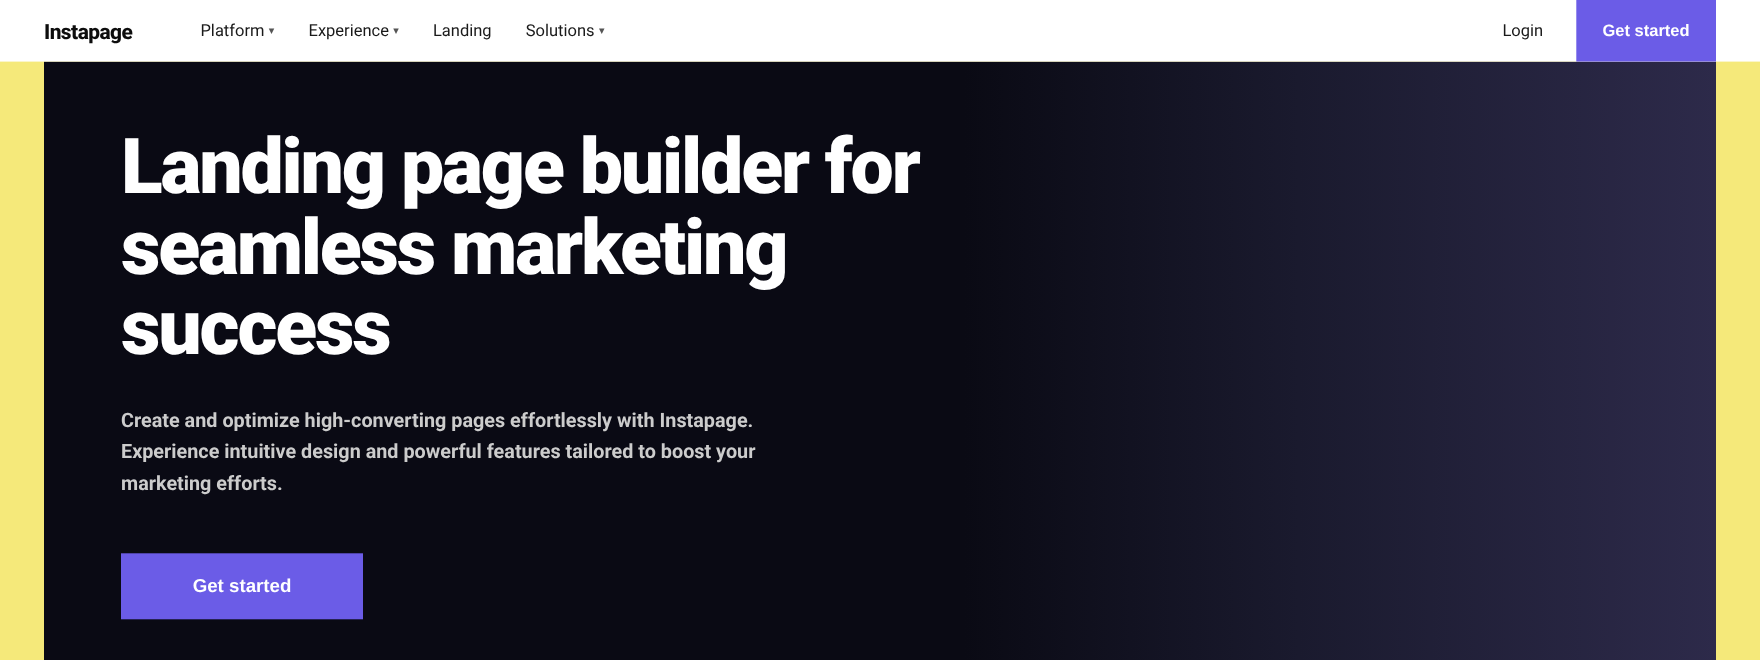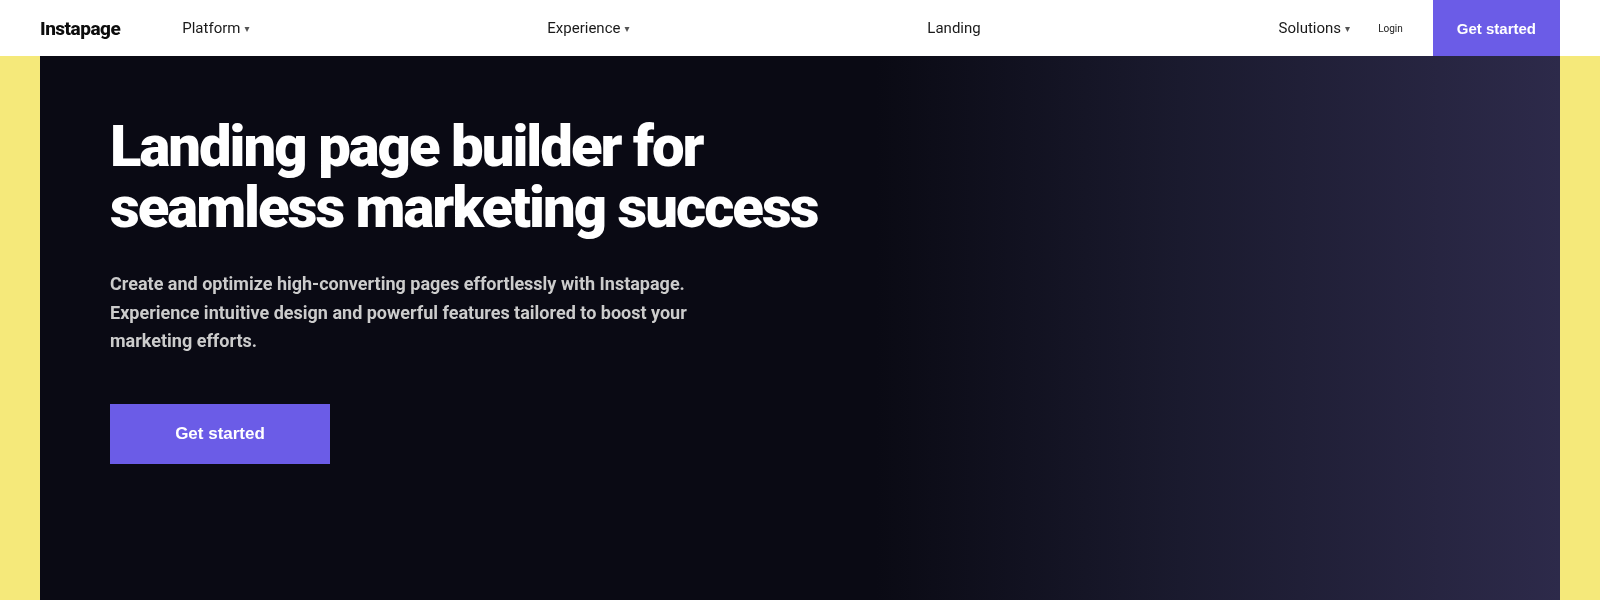--- a/index.html
+++ b/index.html
@@ -34,23 +34,22 @@
       color: #0d0d0d;
       letter-spacing: -0.5px;
       margin-right: 48px;
       cursor: pointer;
       white-space: nowrap;
     }
 
     .navbar-nav {
       display: flex;
       align-items: center;
-      gap: 20px;
+      gap: 3px;
       flex: 1;
-      justify-content: space-between;
     }
 
     .nav-item {
       display: flex;
       align-items: center;
       gap: 4px;
       padding: 8px 14px;
       font-size: 15px;
       color: #1a1a1a;
       cursor: pointer;
@@ -65,21 +64,21 @@
     }
 
     .navbar-right {
       display: flex;
       align-items: center;
       gap: 16px;
       margin-left: auto;
     }
 
     .nav-login {
-      font-size: 10px;
+      font-size: 15px;
       color: #1a1a1a;
       cursor: pointer;
       padding: 8px 14px;
       font-weight: 400;
     }
 
     .nav-cta {
       background-color: #6b5ce7;
       color: #ffffff;
       font-size: 15px;
@@ -100,21 +99,21 @@
       background: linear-gradient(to right, #0a0a14 55%, #1a1a2e 75%, #2d2a4a 100%);
       margin: 0 40px;
       padding: 60px 70px;
       display: flex;
       flex-direction: column;
       justify-content: flex-start;
       position: relative;
     }
 
     .hero-title {
-      font-size: 58px;
+      font-size: 70px;
       font-weight: 900;
       color: #ffffff;
       line-height: 1.05;
       max-width: 780px;
       margin-bottom: 32px;
       letter-spacing: -2px;
     }
 
     .hero-subtitle {
       font-size: 18px;

